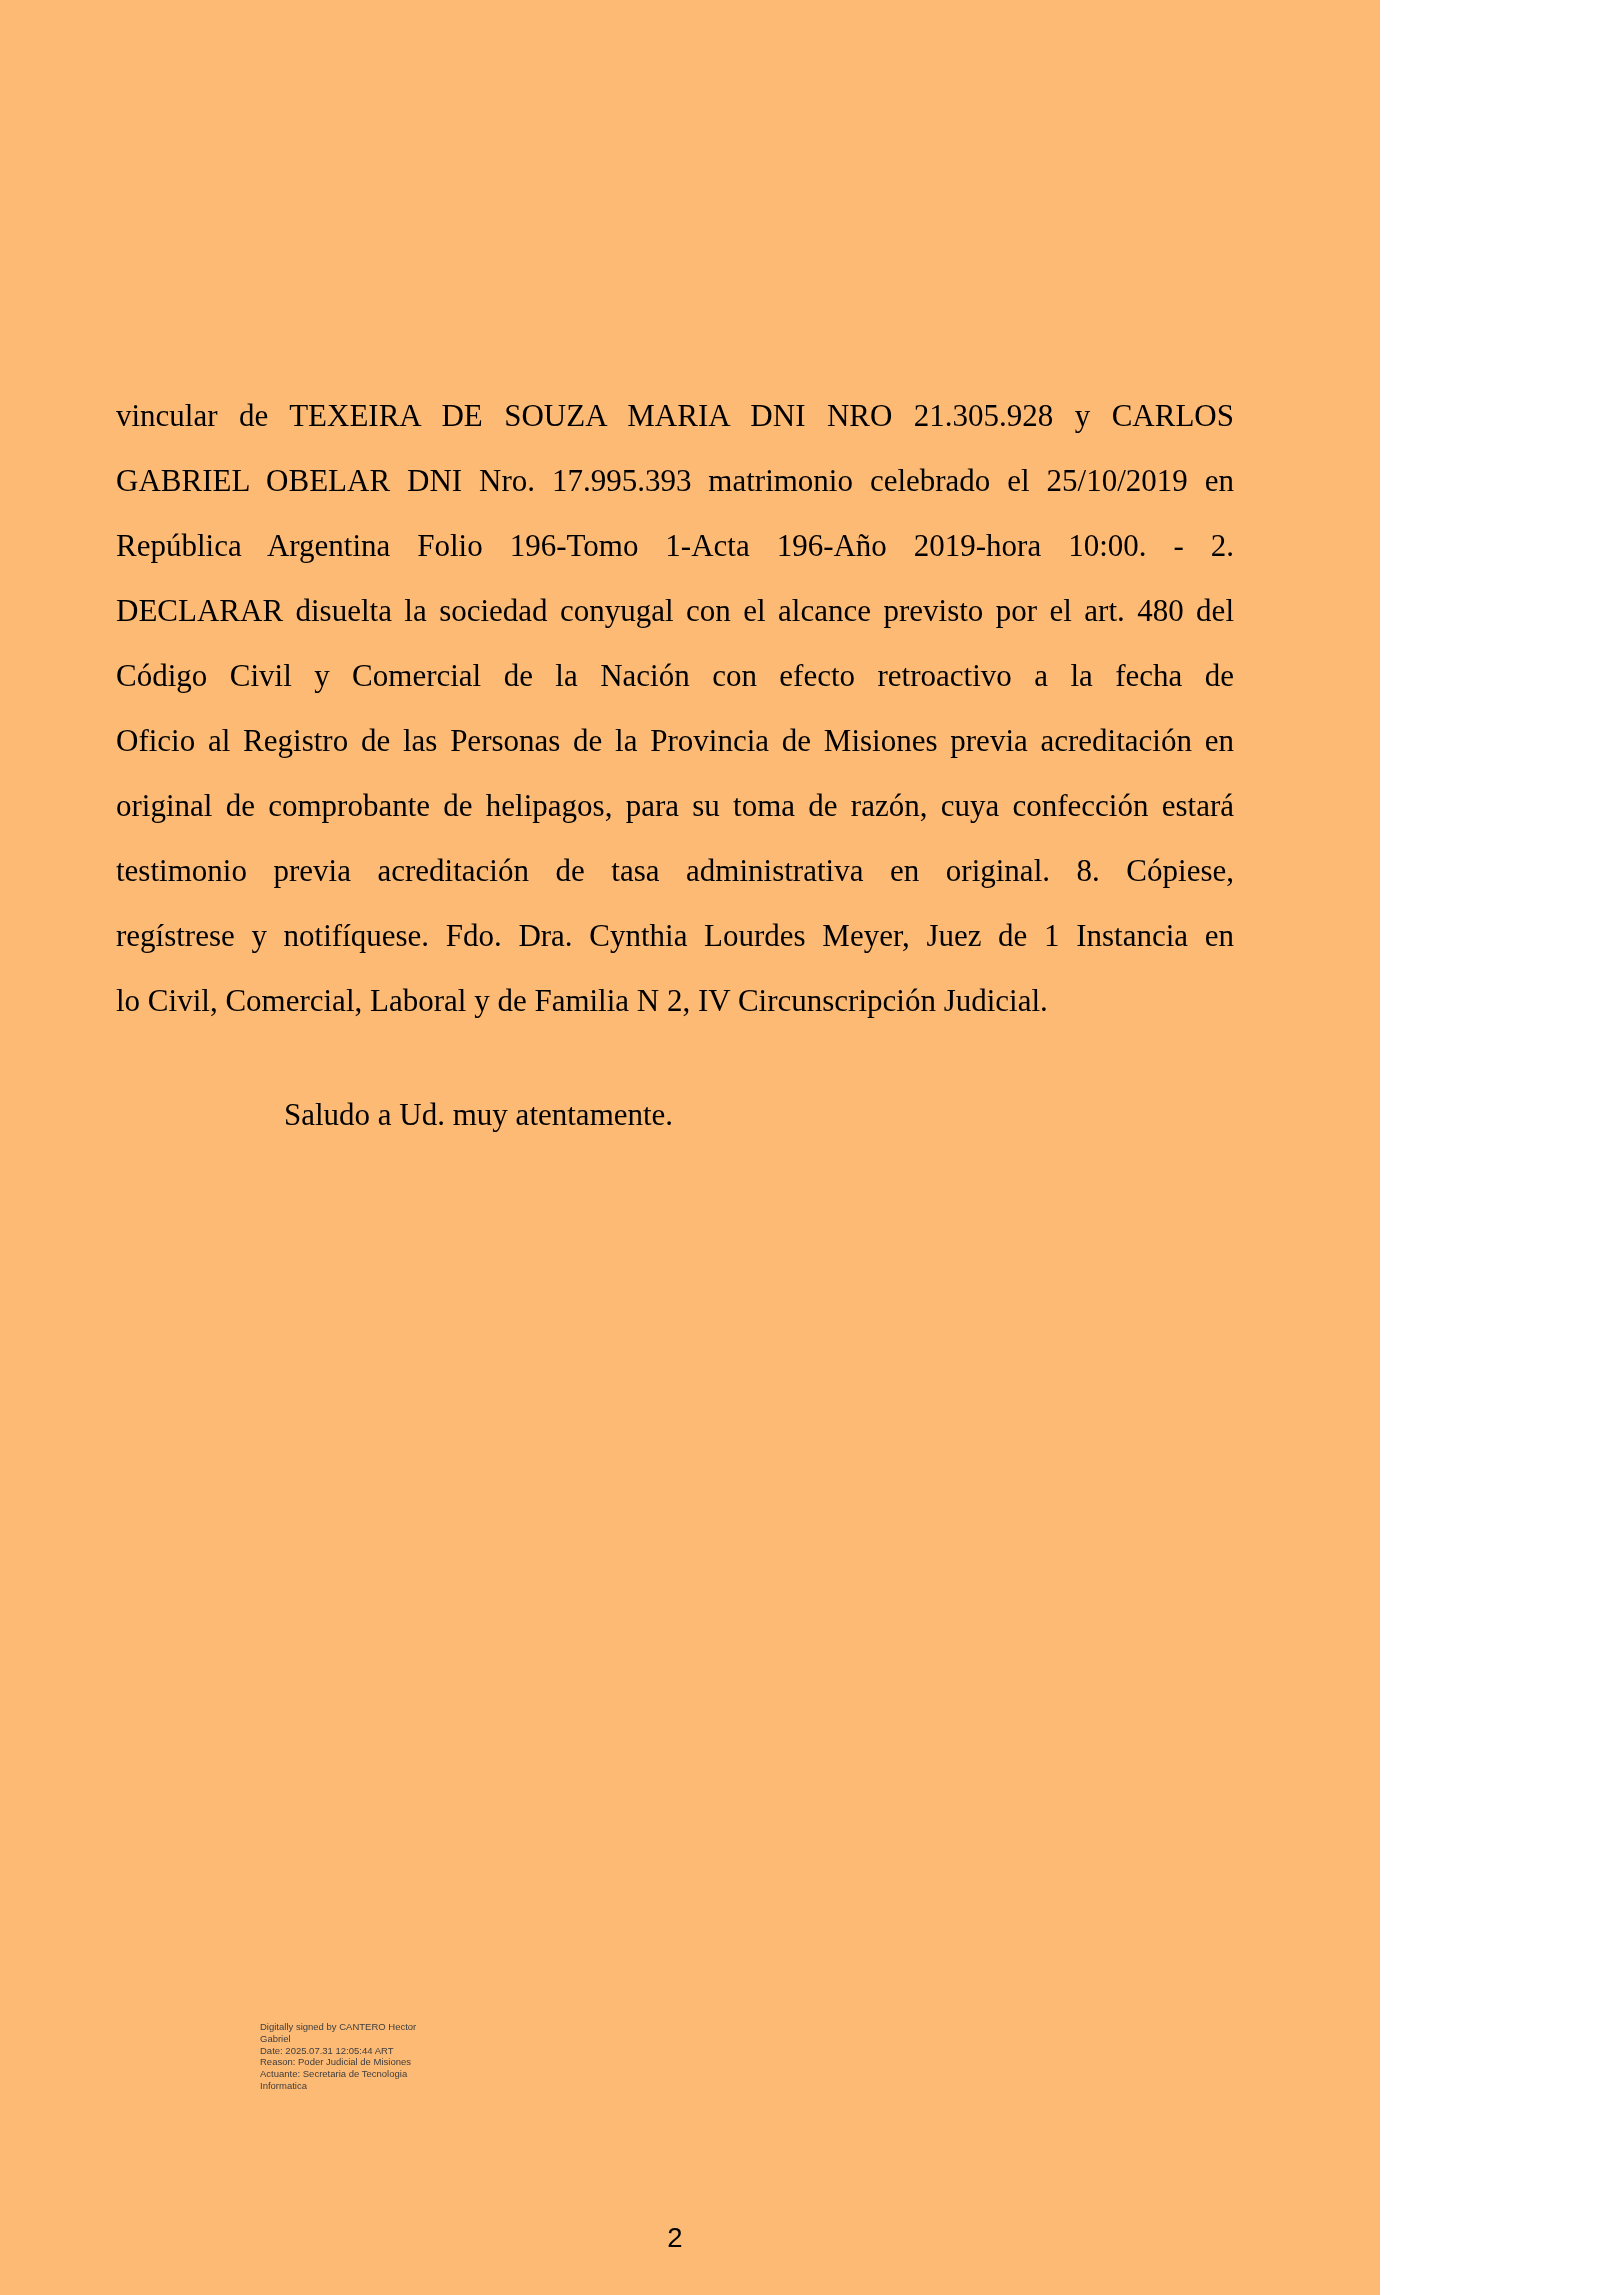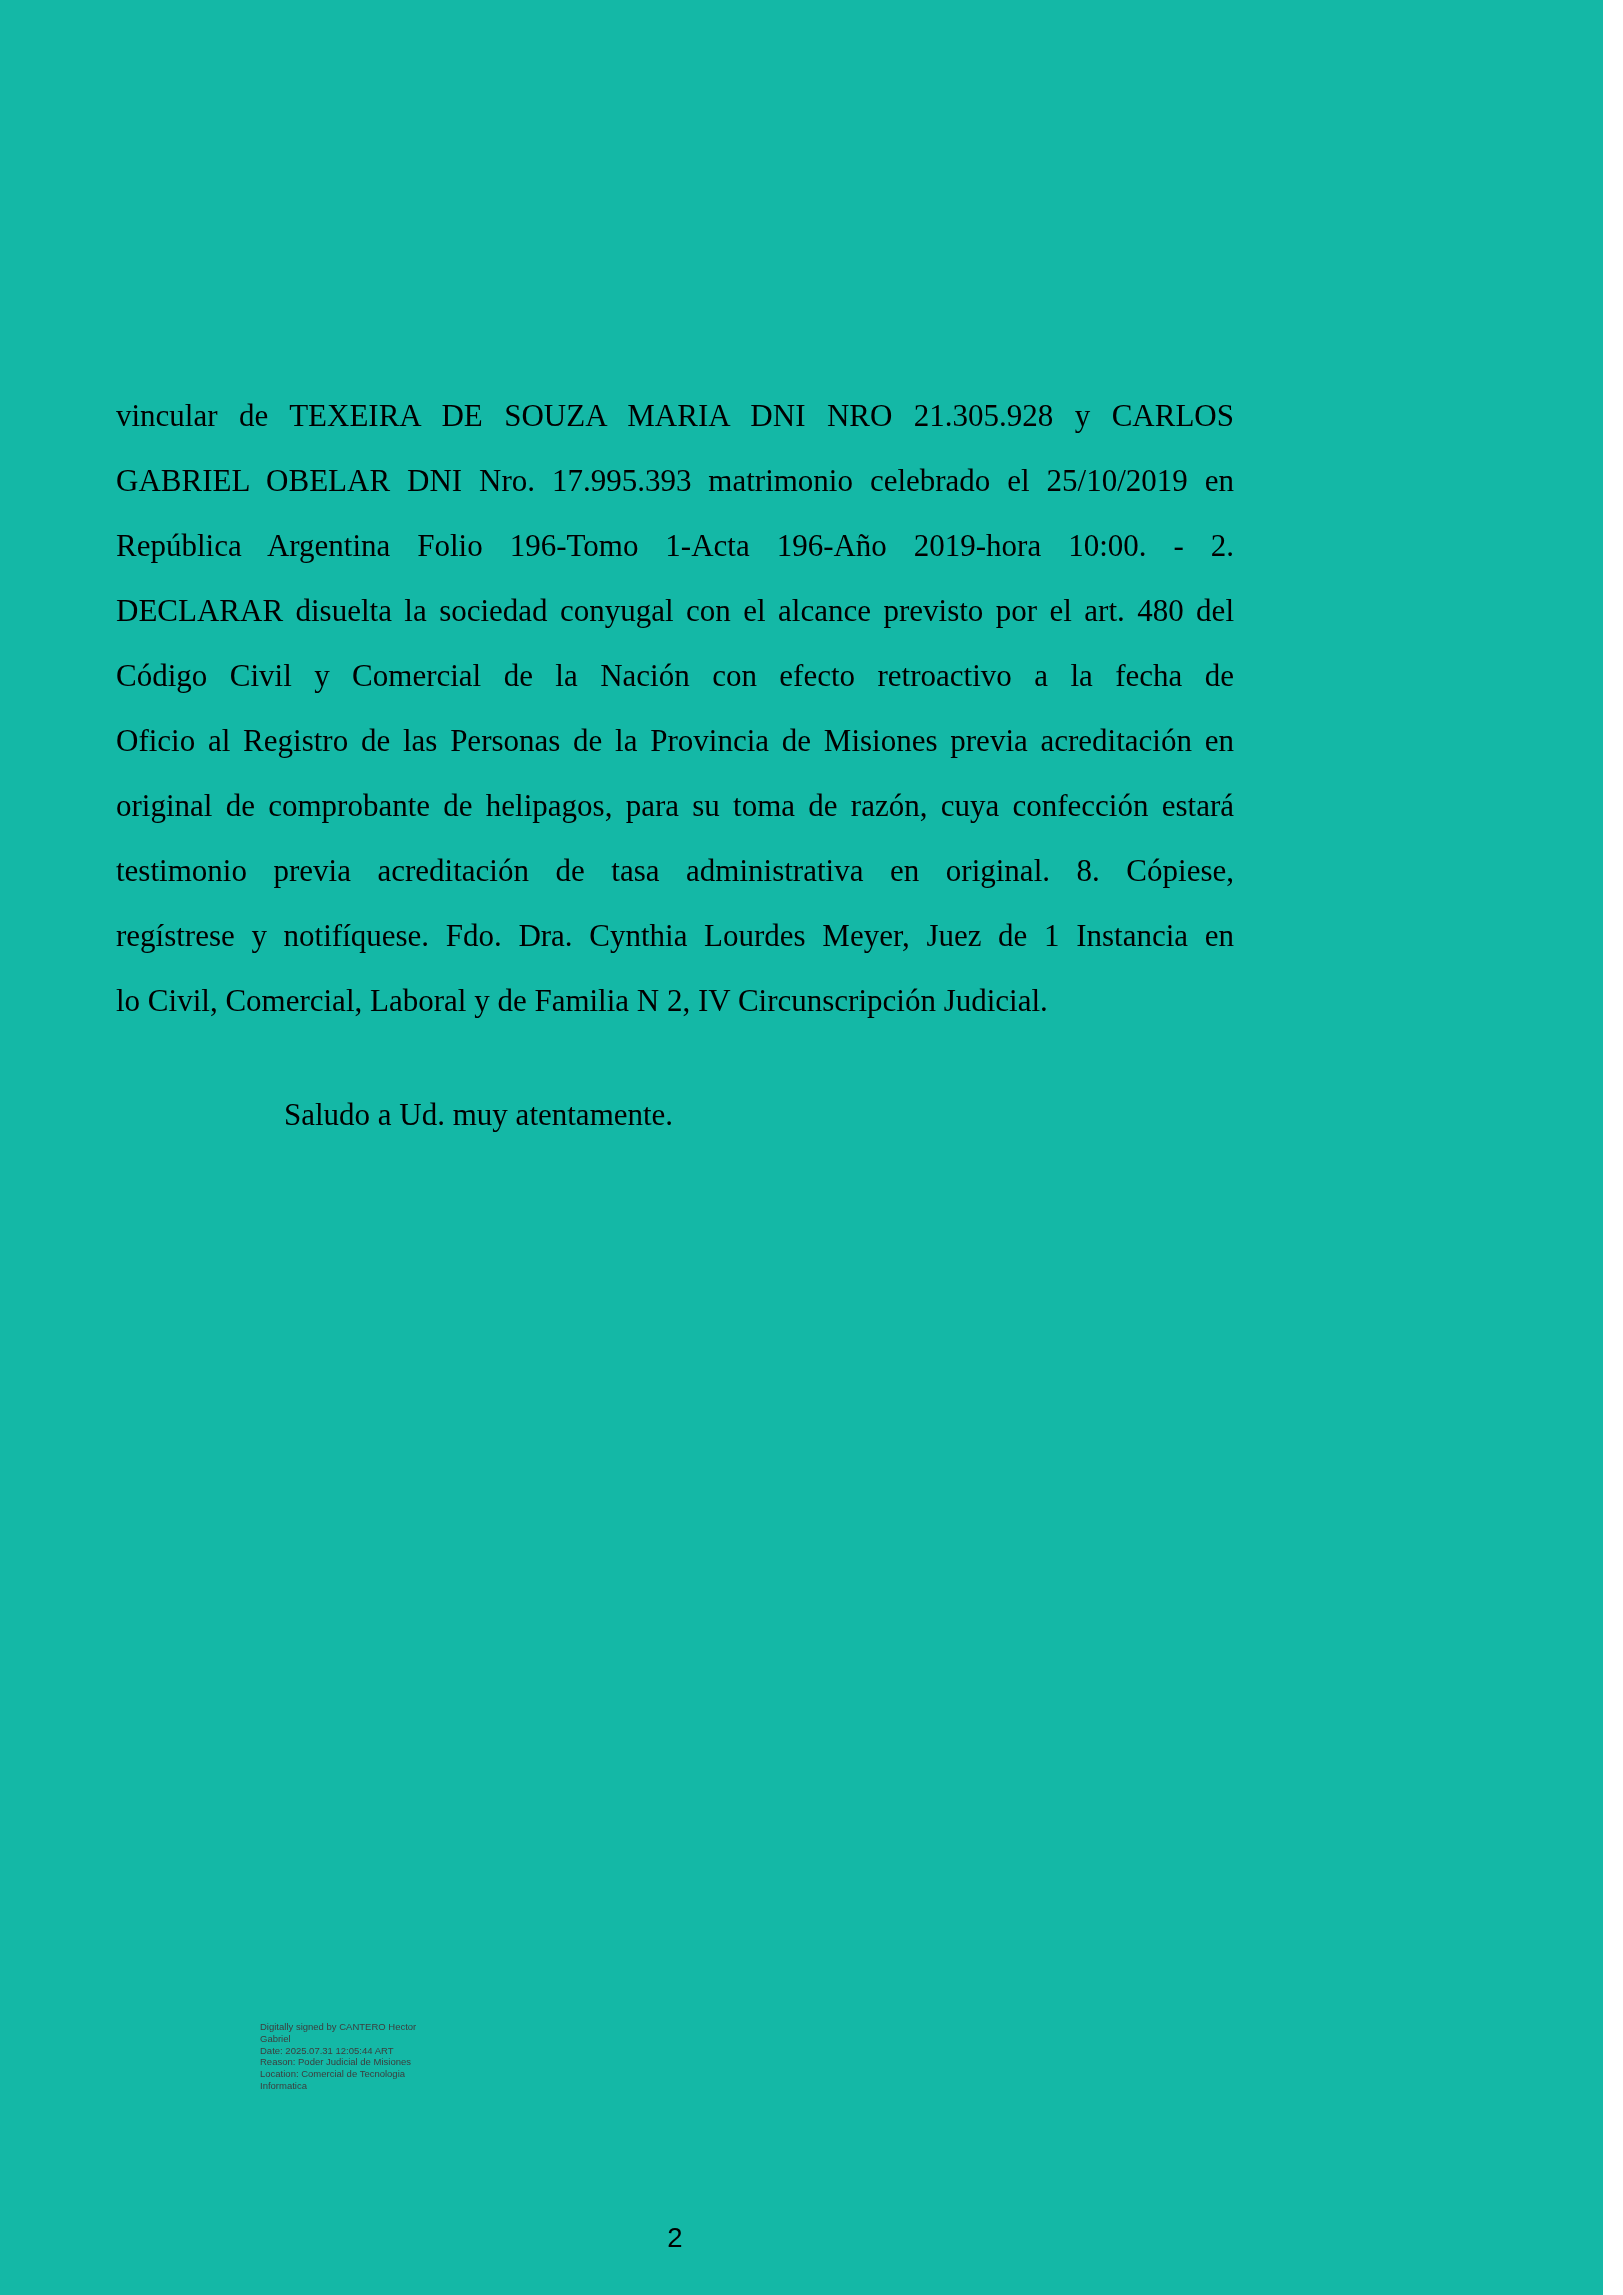--- a/index.html
+++ b/index.html
@@ -2,23 +2,23 @@
 <html style="font-size:10.5px"><head>
 <meta charset="utf-8">
 <style>
   html, body {
     margin: 0;
     padding: 0;
     background: #ffffff;
   }
   .page {
     position: relative;
-    width: 1603px;
+    width: 1380px;
     height: 2295px;
-    background: #14b8a6;
+    background: #fdba74;
     overflow: hidden;
     font-family: "Liberation Serif", serif;
     color: #000000;
   }
   .textblock {
     position: absolute;
     left: 116px;
     top: 383px;
     width: 1118px;
     font-size: 31px;
@@ -78,20 +78,20 @@
     <div class="body-line">regístrese y notifíquese. Fdo. Dra. Cynthia Lourdes Meyer, Juez de 1 Instancia en</div>
     <div class="body-line para-end">lo Civil, Comercial, Laboral y de Familia N 2, IV Circunscripción Judicial.</div>
     <div class="closing-line">Saludo a Ud. muy atentamente.</div>
   </div>
 
   <div class="signature">
     <div class="sig-line">Digitally signed by CANTERO Hector</div>
     <div class="sig-line">Gabriel</div>
     <div class="sig-line">Date: 2025.07.31 12:05:44 ART</div>
     <div class="sig-line">Reason: Poder Judicial de Misiones</div>
-    <div class="sig-line">Location: Comercial de Tecnologia</div>
+    <div class="sig-line">Actuante: Secretaria de Tecnologia</div>
     <div class="sig-line">Informatica</div>
   </div>
 
   <div class="pagenum">2</div>
 
 </div>
 
 
 </body></html>

